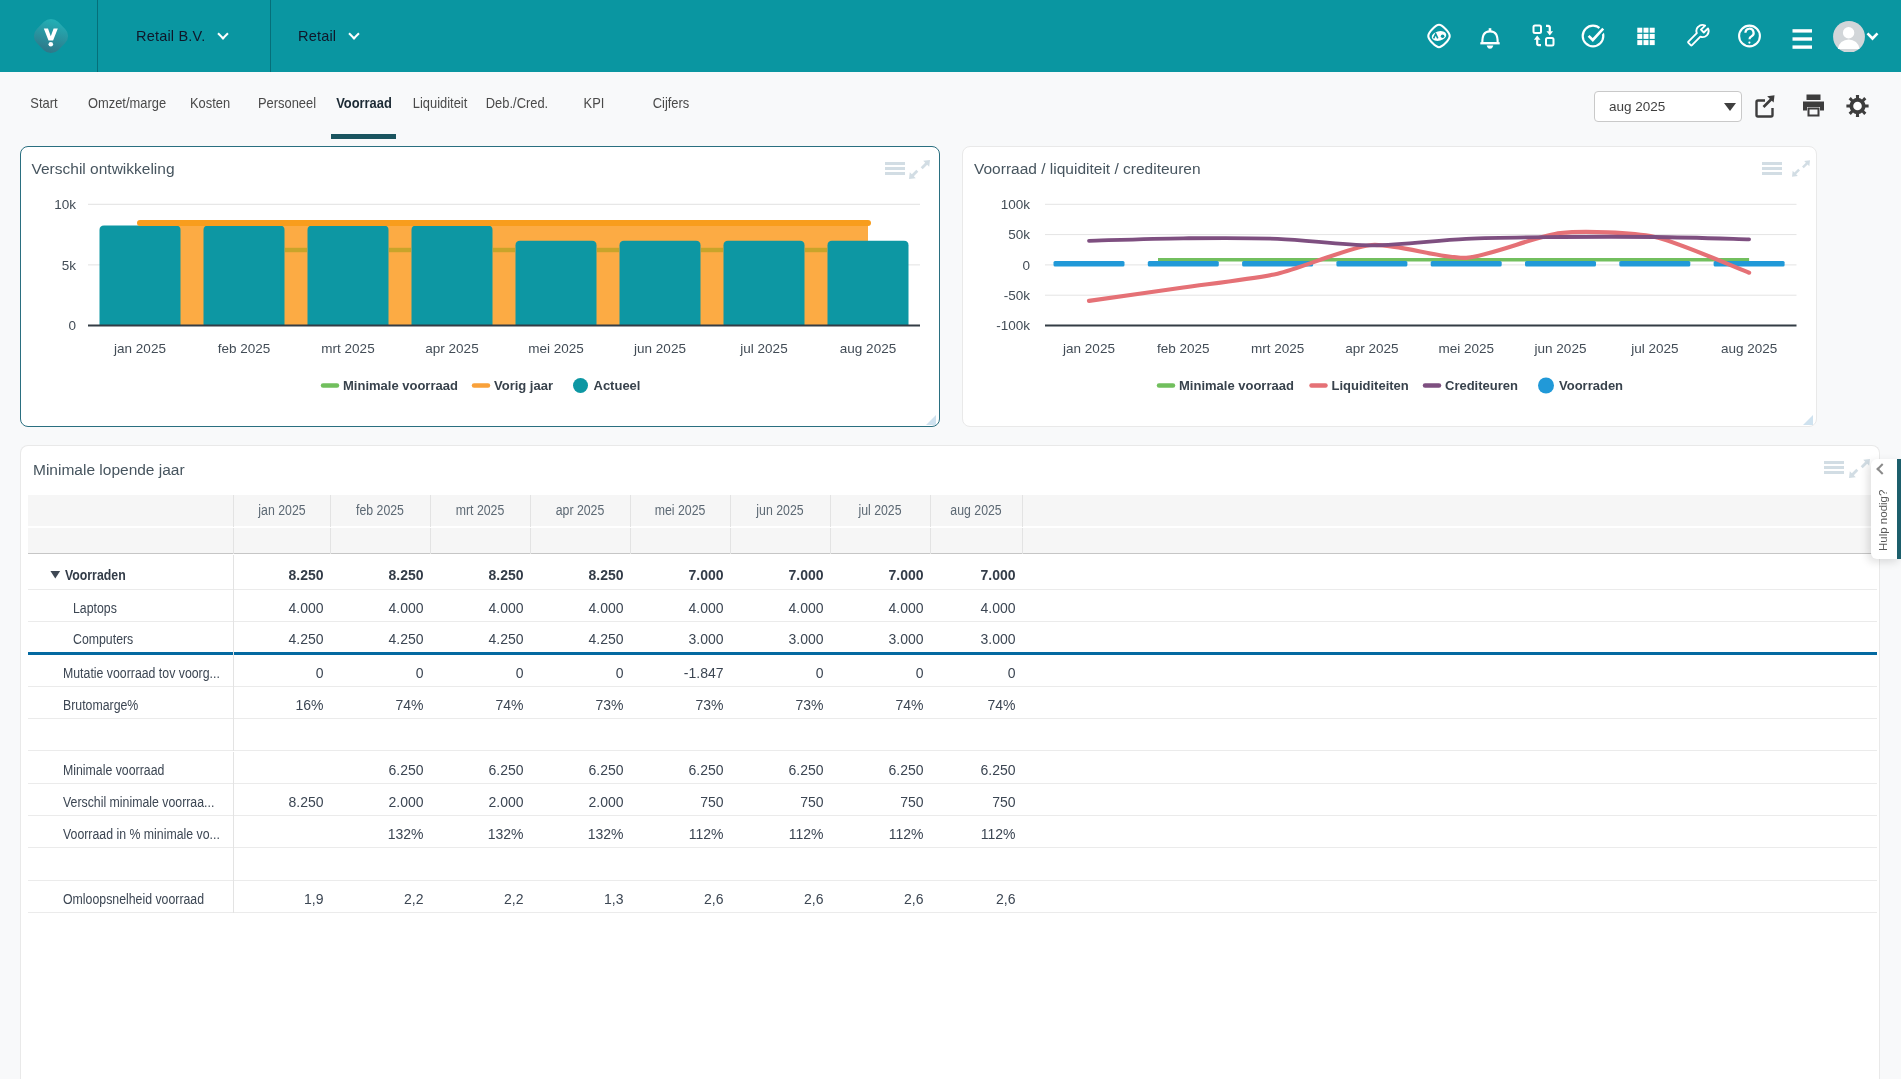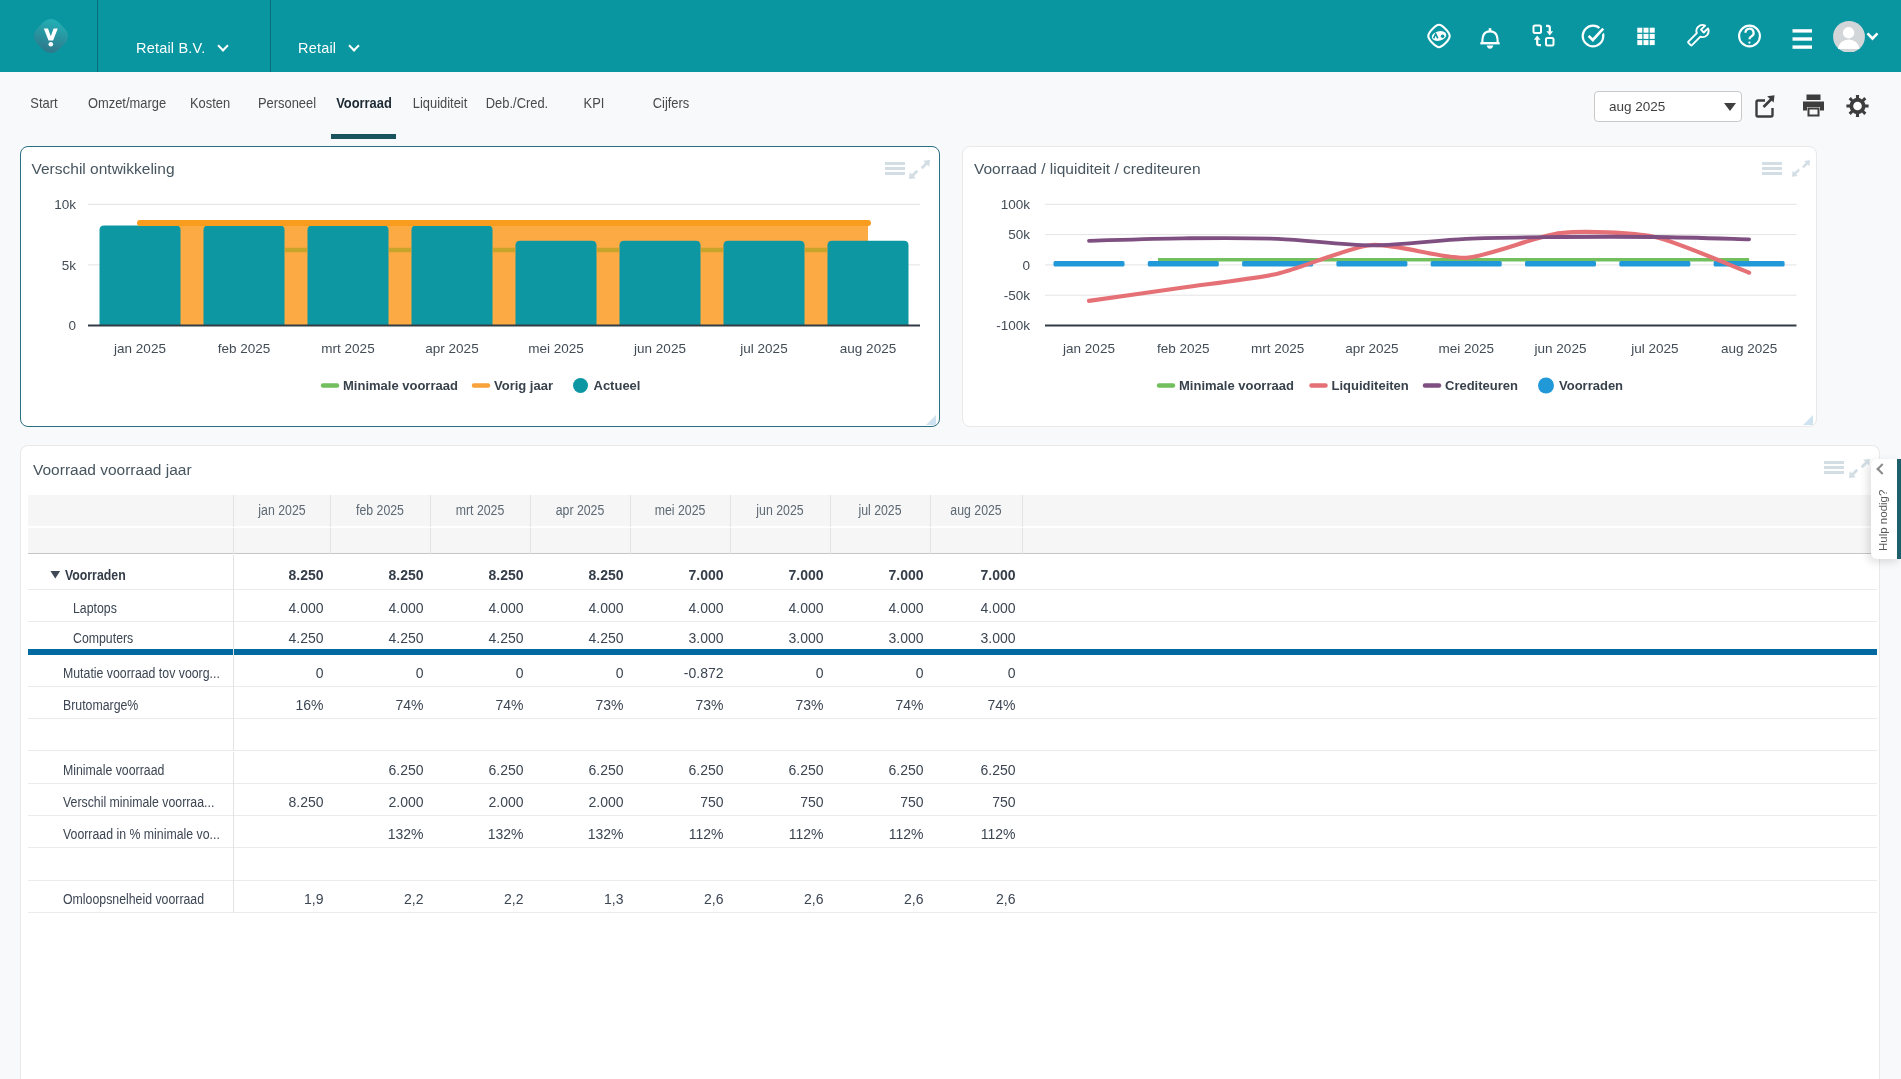--- a/index.html
+++ b/index.html
@@ -1,20 +1,20 @@
 <!DOCTYPE html>
 <html><head>
 <meta charset="utf-8">
 <style>
 * { margin:0; padding:0; box-sizing:border-box; }
 html,body { width:1901px; height:1079px; font-family:"Liberation Sans", sans-serif; background:#f8f9fa; overflow:hidden; }
 .abs { position:absolute; }
 #topbar { position:absolute; left:0; top:0; width:1901px; height:72px; background:#0a96a1; }
 .tb-div { position:absolute; top:0; width:1px; height:72px; background:rgba(0,40,45,0.35); }
-.tb-label { position:absolute; top:12px; height:72px; display:flex; align-items:center; color:#ffffff; font-size:14.5px; font-weight:400; letter-spacing:0.2px; }
+.tb-label { position:absolute; top:0; height:72px; display:flex; align-items:center; color:#0f172a; font-size:14.5px; font-weight:400; letter-spacing:0.2px; }
 .chev { display:inline-block; width:8px; height:8px; border-right:2px solid #fff; border-bottom:2px solid #fff; transform:rotate(45deg); margin-left:14px; margin-top:-5px; }
 #navbar { position:absolute; left:0; top:72px; width:1901px; height:74px; background:#f8f9fa; }
 .nav-item { position:absolute; top:23px; transform:translateX(-50%) scaleX(0.89); font-size:14.5px; color:#4a4a4a; white-space:nowrap; }
 .nav-active { font-weight:700; color:#1d2b35; }
 #nav-underline { position:absolute; left:331px; top:62px; width:64.5px; height:5px; background:#1a545f; }
 #selbox { position:absolute; left:1594px; top:19px; width:148px; height:31px; background:#fff; border:1px solid #c9c9c9; border-radius:4px; font-size:13.5px; color:#3f3f3f; line-height:29px; padding-left:14px; }
 #selbox .tri { position:absolute; right:5px; top:11px; width:0; height:0; border-left:6.5px solid transparent; border-right:6.5px solid transparent; border-top:8px solid #3f3f3f; }
 .panel { position:absolute; background:#fff; border-radius:8px; }
 #panel1 { left:20px; top:146px; width:920px; height:281px; border:1.6px solid #2a6f80; }
 #panel2 { left:962px; top:146px; width:855px; height:281px; border:1px solid #e9e9e9; }
@@ -288,40 +288,40 @@
 <span style="position:absolute;left:44.5px;top:2.5px;height:100%;display:flex;align-items:center;transform-origin:left center;transform:scaleX(0.88);white-space:nowrap;">Laptops</span>
 <span style="position:absolute;left:205px;top:2.5px;width:90.5px;height:100%;display:flex;align-items:center;justify-content:flex-end;">4.000</span>
 <span style="position:absolute;left:302px;top:2.5px;width:93.5px;height:100%;display:flex;align-items:center;justify-content:flex-end;">4.000</span>
 <span style="position:absolute;left:402px;top:2.5px;width:93.5px;height:100%;display:flex;align-items:center;justify-content:flex-end;">4.000</span>
 <span style="position:absolute;left:502px;top:2.5px;width:93.5px;height:100%;display:flex;align-items:center;justify-content:flex-end;">4.000</span>
 <span style="position:absolute;left:602px;top:2.5px;width:93.5px;height:100%;display:flex;align-items:center;justify-content:flex-end;">4.000</span>
 <span style="position:absolute;left:702px;top:2.5px;width:93.5px;height:100%;display:flex;align-items:center;justify-content:flex-end;">4.000</span>
 <span style="position:absolute;left:802px;top:2.5px;width:93.5px;height:100%;display:flex;align-items:center;justify-content:flex-end;">4.000</span>
 <span style="position:absolute;left:902px;top:2.5px;width:85.5px;height:100%;display:flex;align-items:center;justify-content:flex-end;">4.000</span>
 </div>
-<div style="position:absolute;left:0;top:127.8px;width:1849px;height:32.3px;border-bottom:6px solid #0369a1;">
+<div style="position:absolute;left:0;top:127.8px;width:1849px;height:32.3px;border-bottom:3px solid #0369a1;">
 <i style="position:absolute;left:205px;top:0;width:1px;height:32.3px;background:#e3e3e3;"></i>
 <span style="position:absolute;left:44.5px;top:2.5px;height:100%;display:flex;align-items:center;transform-origin:left center;transform:scaleX(0.88);white-space:nowrap;">Computers</span>
 <span style="position:absolute;left:205px;top:2.5px;width:90.5px;height:100%;display:flex;align-items:center;justify-content:flex-end;">4.250</span>
 <span style="position:absolute;left:302px;top:2.5px;width:93.5px;height:100%;display:flex;align-items:center;justify-content:flex-end;">4.250</span>
 <span style="position:absolute;left:402px;top:2.5px;width:93.5px;height:100%;display:flex;align-items:center;justify-content:flex-end;">4.250</span>
 <span style="position:absolute;left:502px;top:2.5px;width:93.5px;height:100%;display:flex;align-items:center;justify-content:flex-end;">4.250</span>
 <span style="position:absolute;left:602px;top:2.5px;width:93.5px;height:100%;display:flex;align-items:center;justify-content:flex-end;">3.000</span>
 <span style="position:absolute;left:702px;top:2.5px;width:93.5px;height:100%;display:flex;align-items:center;justify-content:flex-end;">3.000</span>
 <span style="position:absolute;left:802px;top:2.5px;width:93.5px;height:100%;display:flex;align-items:center;justify-content:flex-end;">3.000</span>
 <span style="position:absolute;left:902px;top:2.5px;width:85.5px;height:100%;display:flex;align-items:center;justify-content:flex-end;">3.000</span>
 </div>
 <div style="position:absolute;left:0;top:160.1px;width:1849px;height:32.3px;border-bottom:1px solid #ebebeb;">
 <i style="position:absolute;left:205px;top:0;width:1px;height:32.3px;background:#e3e3e3;"></i>
 <span style="position:absolute;left:34.5px;top:2.5px;height:100%;display:flex;align-items:center;transform-origin:left center;transform:scaleX(0.88);white-space:nowrap;">Mutatie voorraad tov voorg...</span>
 <span style="position:absolute;left:205px;top:2.5px;width:90.5px;height:100%;display:flex;align-items:center;justify-content:flex-end;">0</span>
 <span style="position:absolute;left:302px;top:2.5px;width:93.5px;height:100%;display:flex;align-items:center;justify-content:flex-end;">0</span>
 <span style="position:absolute;left:402px;top:2.5px;width:93.5px;height:100%;display:flex;align-items:center;justify-content:flex-end;">0</span>
 <span style="position:absolute;left:502px;top:2.5px;width:93.5px;height:100%;display:flex;align-items:center;justify-content:flex-end;">0</span>
-<span style="position:absolute;left:602px;top:2.5px;width:93.5px;height:100%;display:flex;align-items:center;justify-content:flex-end;">-0.872</span>
+<span style="position:absolute;left:602px;top:2.5px;width:93.5px;height:100%;display:flex;align-items:center;justify-content:flex-end;">-1.847</span>
 <span style="position:absolute;left:702px;top:2.5px;width:93.5px;height:100%;display:flex;align-items:center;justify-content:flex-end;">0</span>
 <span style="position:absolute;left:802px;top:2.5px;width:93.5px;height:100%;display:flex;align-items:center;justify-content:flex-end;">0</span>
 <span style="position:absolute;left:902px;top:2.5px;width:85.5px;height:100%;display:flex;align-items:center;justify-content:flex-end;">0</span>
 </div>
 <div style="position:absolute;left:0;top:192.39999999999998px;width:1849px;height:32.3px;border-bottom:1px solid #ebebeb;">
 <i style="position:absolute;left:205px;top:0;width:1px;height:32.3px;background:#e3e3e3;"></i>
 <span style="position:absolute;left:34.5px;top:2.5px;height:100%;display:flex;align-items:center;transform-origin:left center;transform:scaleX(0.88);white-space:nowrap;">Brutomarge%</span>
 <span style="position:absolute;left:205px;top:2.5px;width:90.5px;height:100%;display:flex;align-items:center;justify-content:flex-end;">16%</span>
 <span style="position:absolute;left:302px;top:2.5px;width:93.5px;height:100%;display:flex;align-items:center;justify-content:flex-end;">74%</span>
 <span style="position:absolute;left:402px;top:2.5px;width:93.5px;height:100%;display:flex;align-items:center;justify-content:flex-end;">74%</span>
@@ -379,21 +379,21 @@
 <span style="position:absolute;left:402px;top:2.5px;width:93.5px;height:100%;display:flex;align-items:center;justify-content:flex-end;">2,2</span>
 <span style="position:absolute;left:502px;top:2.5px;width:93.5px;height:100%;display:flex;align-items:center;justify-content:flex-end;text-align:center;">1,3</span>
 <span style="position:absolute;left:602px;top:2.5px;width:93.5px;height:100%;display:flex;align-items:center;justify-content:flex-end;">2,6</span>
 <span style="position:absolute;left:702px;top:2.5px;width:93.5px;height:100%;display:flex;align-items:center;justify-content:flex-end;">2,6</span>
 <span style="position:absolute;left:802px;top:2.5px;width:93.5px;height:100%;display:flex;align-items:center;justify-content:flex-end;">2,6</span>
 <span style="position:absolute;left:902px;top:2.5px;width:85.5px;height:100%;display:flex;align-items:center;justify-content:flex-end;">2,6</span>
 </div>
 </div>
 <div class="ptitle" style="left:31.5px;top:160px">Verschil ontwikkeling</div>
 <div class="ptitle" style="left:974px;top:160px">Voorraad / liquiditeit / crediteuren</div>
-<div class="ptitle" style="left:33px;top:461px">Voorraad voorraad jaar</div>
+<div class="ptitle" style="left:33px;top:461px">Minimale lopende jaar</div>
 <div class="hamb" style="left:885px;top:162px">
     <i style="top:0"></i>
     <i style="top:4.8px"></i>
     <i style="top:9.6px"></i>
   </div>
 <div class="hamb" style="left:1762px;top:162px">
     <i style="top:0"></i>
     <i style="top:4.8px"></i>
     <i style="top:9.6px"></i>
   </div>

